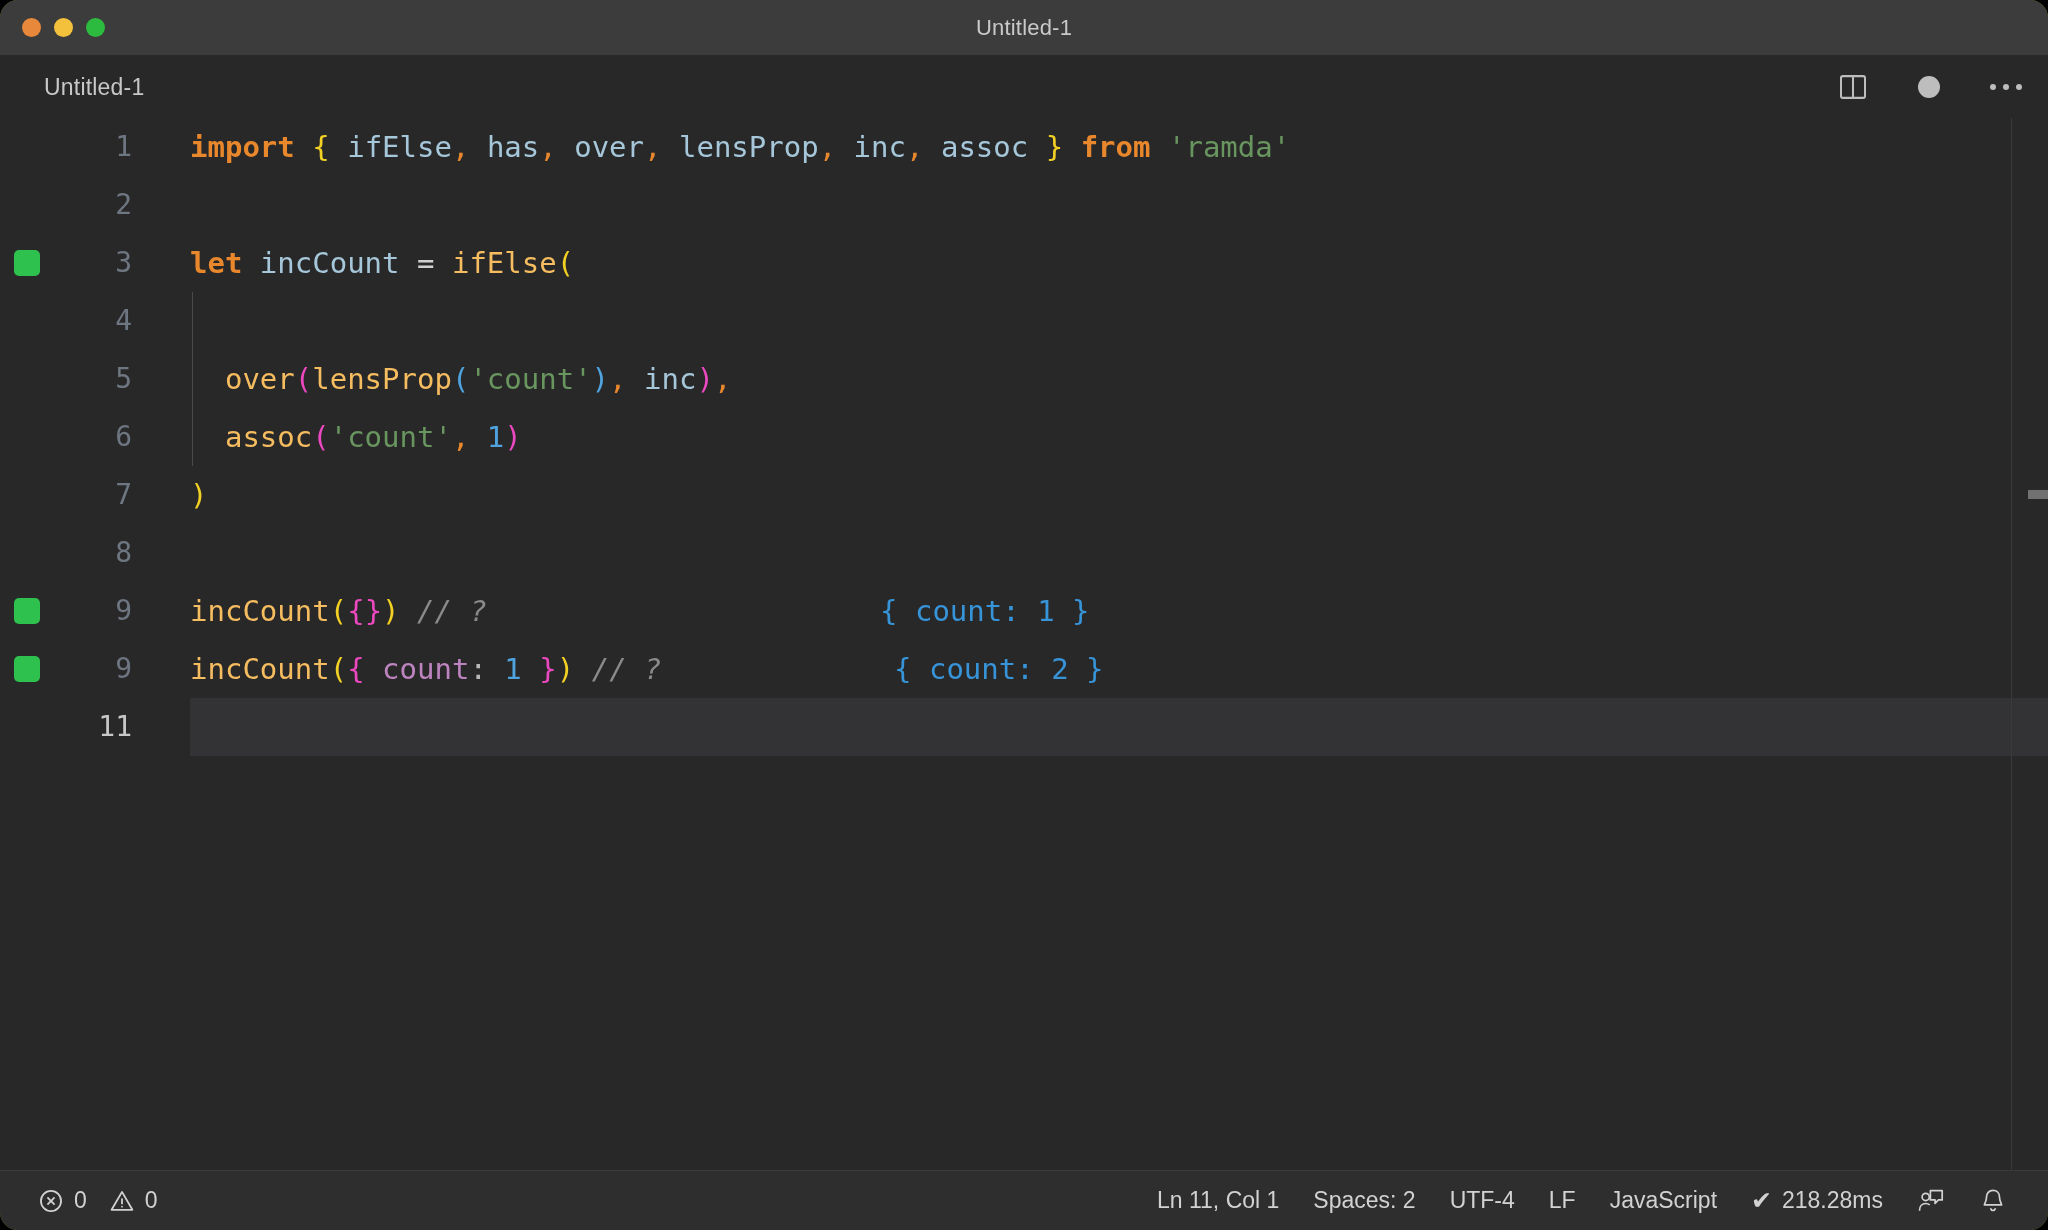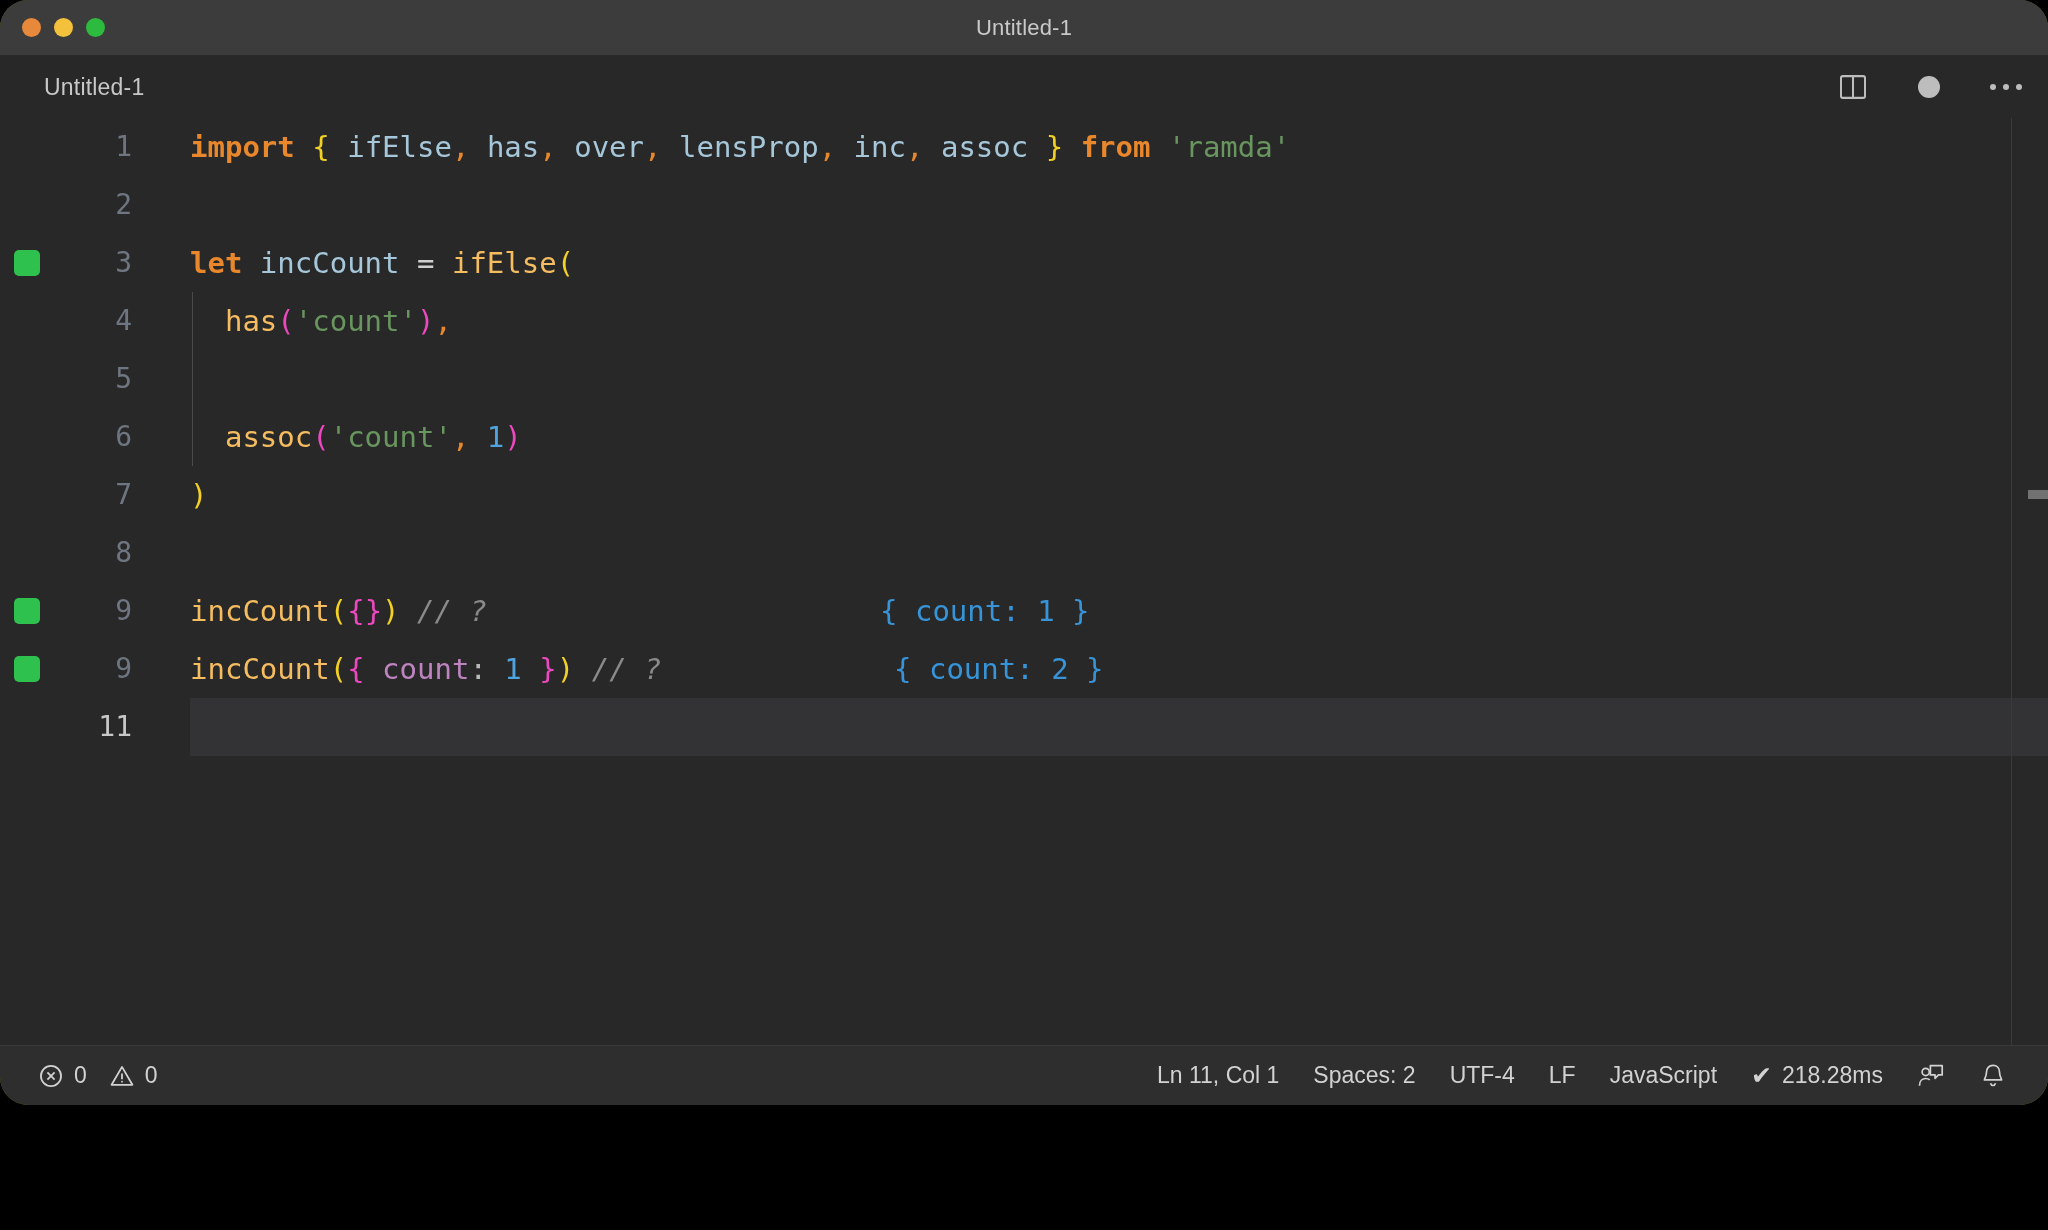--- a/index.html
+++ b/index.html
@@ -7,23 +7,23 @@
   html, body {
     width: 2048px; height: 1230px;
     background: #000000;
     overflow: hidden;
     font-family: "Liberation Sans", sans-serif;
   }
 
   .window {
     position: absolute;
     left: 0; top: 0;
-    width: 2048px; height: 1105px;
+    width: 2048px; height: 1230px;
     background: #4d7c0f;
-    border-radius: 28px;
+    border-radius: 18px;
     overflow: hidden;
     display: flex;
     flex-direction: column;
   }
 
   
   .titlebar {
     position: relative;
     height: 56px;
     flex: 0 0 56px;
@@ -266,26 +266,26 @@
 
       <div class="line">
         <span class="gutter-mark"></span>
         <span class="lineno">3</span>
         <span class="code"><span class="kw">let</span><span class="punc"> </span><span class="ident">incCount</span><span class="punc"> </span><span class="op">=</span><span class="punc"> </span><span class="fn">ifElse</span><span class="br1">(</span></span>
       </div>
 
       <div class="line">
         <span class="indent-guide"></span>
         <span class="lineno">4</span>
-        <span class="code"><span class="punc">  </span><span class="fn">has</span><span class="br2">(</span><span class="str">'count'</span><span class="br2">)</span><span class="comma">,</span></span>
       </div>
 
       <div class="line">
         <span class="indent-guide"></span>
         <span class="lineno">5</span>
+        <span class="code"><span class="punc">  </span><span class="fn">over</span><span class="br2">(</span><span class="fn">lensProp</span><span class="br3">(</span><span class="str">'count'</span><span class="br3">)</span><span class="comma">,</span><span class="punc"> </span><span class="ident">inc</span><span class="br2">)</span><span class="comma">,</span></span>
       </div>
 
       <div class="line">
         <span class="indent-guide"></span>
         <span class="lineno">6</span>
         <span class="code"><span class="punc">  </span><span class="fn">assoc</span><span class="br2">(</span><span class="str">'count'</span><span class="comma">,</span><span class="punc"> </span><span class="num">1</span><span class="br2">)</span></span>
       </div>
 
       <div class="line">
         <span class="lineno">7</span>

